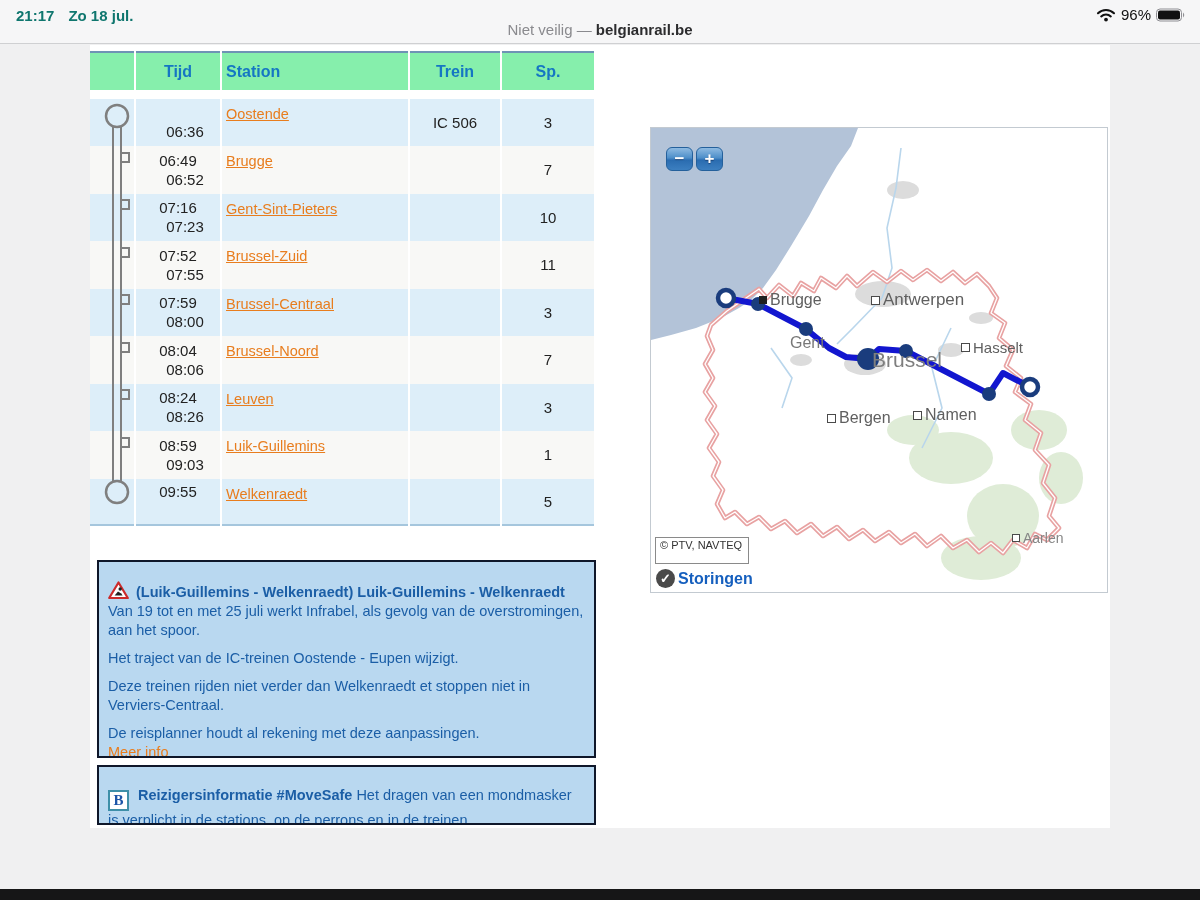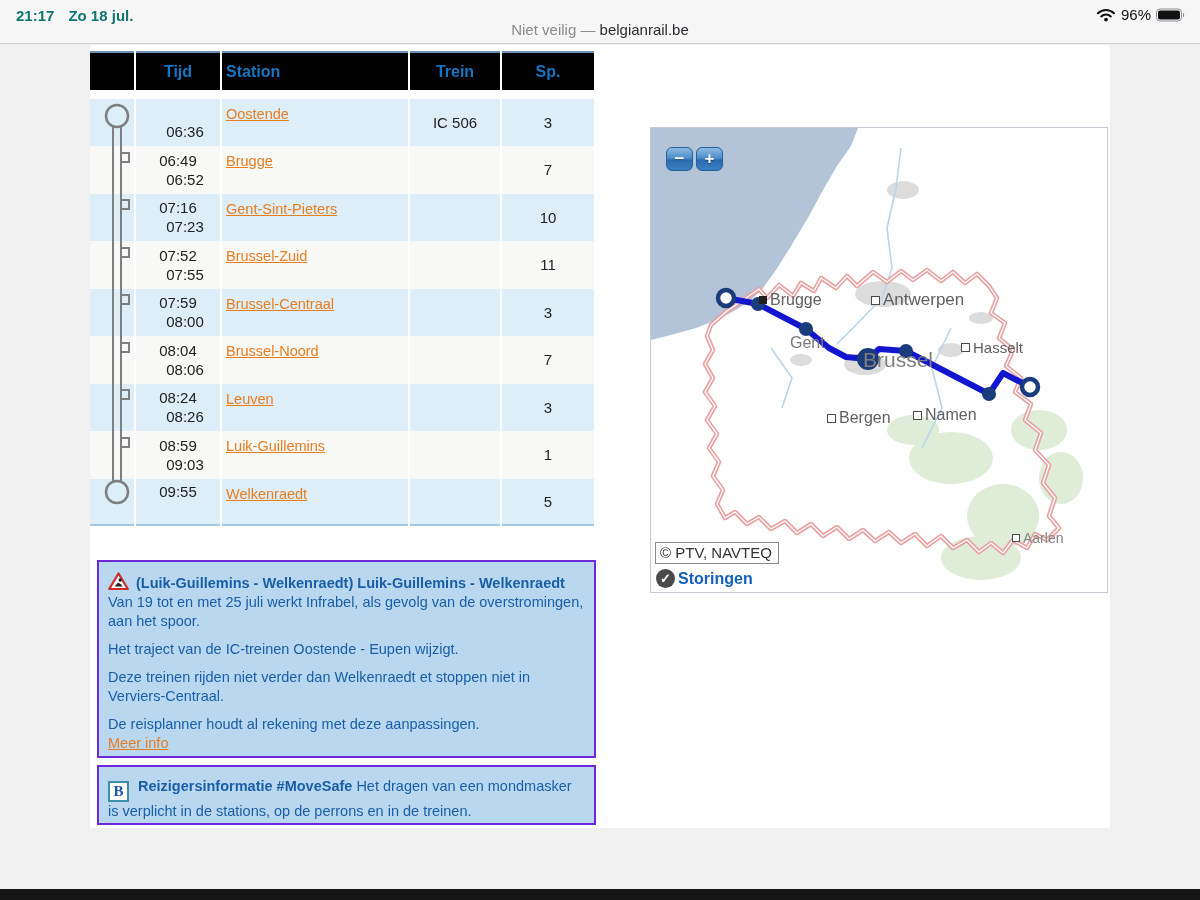--- a/index.html
+++ b/index.html
@@ -16,37 +16,37 @@
     background:#f6f6f7; border-bottom:1px solid #cfd0d2;
   }
   .sb-left { position:absolute; left:16px; top:7px; font-size:15px; font-weight:600; color:#0f766e; }
   .sb-left .sb-date { font-weight:600; margin-left:14px; }
   .sb-right { position:absolute; right:14px; top:6px; display:flex; align-items:center; gap:5px; }
   .sb-batt-pct { font-size:15px; font-weight:500; color:#111; }
   .urlbar {
     position:absolute; left:0; top:21px; width:1200px; text-align:center;
     font-size:15px; color:#8a8a8e;
   }
-  .urlbar b { color:#2c2c2e; font-weight:400; }
+  .urlbar b { color:#2c2c2e; font-weight:700; }
   
   .content {
     position:absolute; left:90px; top:45px; width:1020px; height:783px;
     background:#ffffff;
   }
   .bottombar { position:absolute; left:0; bottom:0; width:1200px; height:11px; background:#161617; }
   
   .traintable {
     position:absolute; left:0; top:6px;
     display:grid;
     grid-template-columns:44px 84px 186px 90px 92px;
     grid-auto-rows:47.5px;
     column-gap:2px;
   }
   .tt-head {
-    height:39px; background:#000000; border-top:2px solid #6e93b5;
+    height:39px; background:#86efac; border-top:2px solid #6e93b5;
     display:flex; align-items:center; justify-content:center;
     color:#1576c3; font-weight:bold; font-size:16px;
   }
   .tt-head.sta { justify-content:flex-start; padding-left:4px; }
   .cell { display:flex; }
   .row-blue { background:#ddeef9; }
   .row-grey { background:#f8f8f6; }
   .last-row { border-bottom:2px solid #a5c6dd; }
   .c-time { flex-direction:column; justify-content:center; align-items:center; font-size:15px; line-height:19px; }
   .c-time .dep { margin-left:14px; min-height:19px; }
@@ -68,34 +68,34 @@
     background:linear-gradient(#8fbbe2 0%, #4d8ec9 45%, #2a6cb0 55%, #3c7fc0 100%);
     border:1px solid #24609b; color:#fff; font-weight:bold; font-size:17px;
     display:flex; align-items:center; justify-content:center;
     text-shadow:0 1px 1px rgba(0,0,30,.4); cursor:pointer;
   }
   .citylabel { position:absolute; display:flex; align-items:center; gap:3px; color:#5f5f5f; font-size:16px; white-space:nowrap; }
   .sq-open { width:9px; height:9px; border:1.6px solid #4a4a4a; background:#fff; display:inline-block; }
   .sq-fill { width:8px; height:8px; background:#1f1f1f; display:inline-block; }
   .attribution {
     position:absolute; left:4px; bottom:28px; background:#fff; border:1px solid #8a8a8a;
-    font-size:15px; color:#333; padding:1px 6px 2px 4px;
+    font-size:11px; color:#333; padding:1px 6px 12px 4px;
   }
   .storingen { position:absolute; left:5px; bottom:4px; display:flex; align-items:center; gap:3px; cursor:pointer; }
   .check-icon {
     width:19px; height:19px; border-radius:50%; background:#4a4a4a; color:#fff;
     font-size:13px; font-weight:bold; display:flex; align-items:center; justify-content:center;
   }
   .storingen span.lbl { color:#155fbe; font-weight:bold; font-size:16px; }
   
   .alertbox {
     position:absolute; left:7px; width:499px;
-    background:#b9d8f0; border:2px solid #6d28d9;
+    background:#b9d8f0; border:2px solid #0f172a;
     color:#1b5ea6; font-size:14.5px; line-height:19px;
-    padding:10px 9px; overflow:hidden;
+    padding:19px 9px; overflow:hidden;
   }
   .alert1 { top:515px; height:198px; }
   .alert2 { top:720px; height:60px; }
   .alertbox p { margin-bottom:9px; }
   .alertbox .ttl { font-weight:bold; }
   .alertbox a { color:#e87d1e; text-decoration:underline; }
   .warn-icon { display:inline-block; vertical-align:-3px; margin-right:7px; }
   .b-logo {
     display:inline-flex; width:21px; height:21px; border:2px solid #3e8fa8; background:#fff;
     color:#1d55a8; font-family:"Liberation Serif", serif; font-weight:bold; font-size:15px;
@@ -336,21 +336,21 @@
         <span class="sq-open"></span>
         <span>Antwerpen</span>
       </div>
     <div class="citylabel" style="left:139px; top:206px; color:#787878;">
         <span>Gent</span>
       </div>
     <div class="citylabel" style="left:310px; top:211px; font-size:15px;">
         <span class="sq-open"></span>
         <span>Hasselt</span>
       </div>
-    <div class="citylabel" style="left:212px; top:220px; font-size:21px; color:#7e7e7e;">
+    <div class="citylabel" style="left:221px; top:220px; font-size:21px; color:#7e7e7e;">
         <span>Brussel</span>
       </div>
     <div class="citylabel" style="left:176px; top:281px;">
         <span class="sq-open"></span>
         <span>Bergen</span>
       </div>
     <div class="citylabel" style="left:262px; top:278px;">
         <span class="sq-open"></span>
         <span>Namen</span>
       </div>

